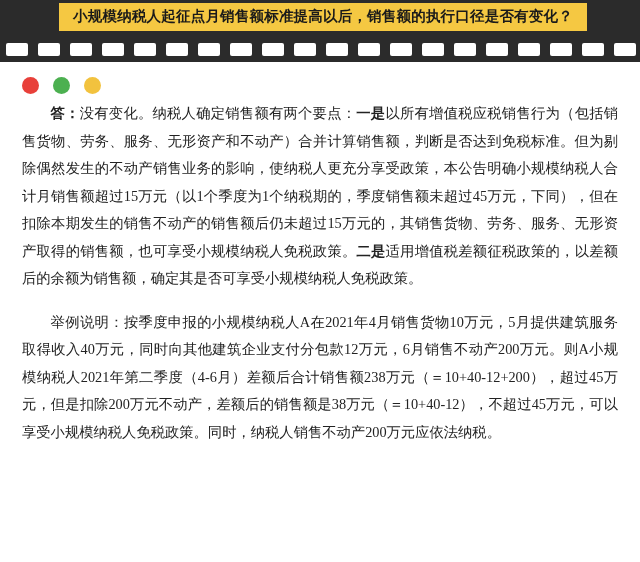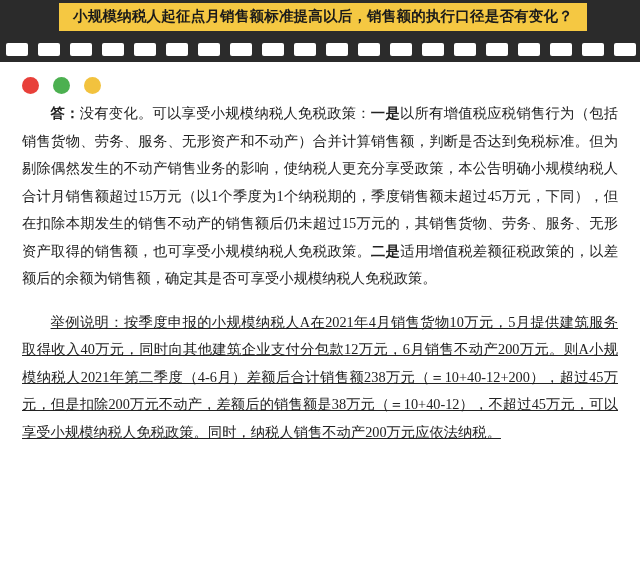--- a/index.html
+++ b/index.html
@@ -105,21 +105,21 @@
   .para {
     margin: 0 0 16px 0;
     font-size: 14.3px;
     line-height: 27.5px;
     color: #222222;
     text-align: justify;
     text-justify: inter-ideograph;
     text-indent: 2em;
     font-family: "Liberation Serif", "DejaVu Serif", serif;
   }
-  .para.last { margin-bottom: 11px; text-decoration: underline; }
+  .para.last { margin-bottom: 11px; }
   b { font-weight: bold; }
 </style>
 </head>
 <body>
 
 <div class="page">
 
   <div class="banner-wrap">
     <div class="banner-title">
       <div class="banner-title-inner">小规模纳税人起征点月销售额标准提高以后，销售额的执行口径是否有变化？</div>
@@ -148,18 +148,18 @@
     </div>
   </div>
 
   <div class="dots-row">
     <span class="dot dot-red"></span>
     <span class="dot dot-green"></span>
     <span class="dot dot-yellow"></span>
   </div>
 
   <div class="content">
-    <p class="para"><b>答：</b><span>没有变化。可以享受小规模纳税人免税政策：</span><b>一是</b><span>以所有增值税应税销售行为（包括销售货物、劳务、服务、无形资产和不动产）合并计算销售额，判断是否达到免税标准。但为剔除偶然发生的不动产销售业务的影响，使纳税人更充分享受政策，本公告明确小规模纳税人合计月销售额超过15万元（以1个季度为1个纳税期的，季度销售额未超过45万元，下同），但在扣除本期发生的销售不动产的销售额后仍未超过15万元的，其销售货物、劳务、服务、无形资产取得的销售额，也可享受小规模纳税人免税政策。</span><b>二是</b><span>适用增值税差额征税政策的，以差额后的余额为销售额，确定其是否可享受小规模纳税人免税政策。</span></p>
+    <p class="para"><b>答：</b><span>没有变化。纳税人确定销售额有两个要点：</span><b>一是</b><span>以所有增值税应税销售行为（包括销售货物、劳务、服务、无形资产和不动产）合并计算销售额，判断是否达到免税标准。但为剔除偶然发生的不动产销售业务的影响，使纳税人更充分享受政策，本公告明确小规模纳税人合计月销售额超过15万元（以1个季度为1个纳税期的，季度销售额未超过45万元，下同），但在扣除本期发生的销售不动产的销售额后仍未超过15万元的，其销售货物、劳务、服务、无形资产取得的销售额，也可享受小规模纳税人免税政策。</span><b>二是</b><span>适用增值税差额征税政策的，以差额后的余额为销售额，确定其是否可享受小规模纳税人免税政策。</span></p>
 
     <p class="para last">举例说明：按季度申报的小规模纳税人A在2021年4月销售货物10万元，5月提供建筑服务取得收入40万元，同时向其他建筑企业支付分包款12万元，6月销售不动产200万元。则A小规模纳税人2021年第二季度（4-6月）差额后合计销售额238万元（＝10+40-12+200），超过45万元，但是扣除200万元不动产，差额后的销售额是38万元（＝10+40-12），不超过45万元，可以享受小规模纳税人免税政策。同时，纳税人销售不动产200万元应依法纳税。</p>
   </div>
 
 </div>
 
 </body></html>

